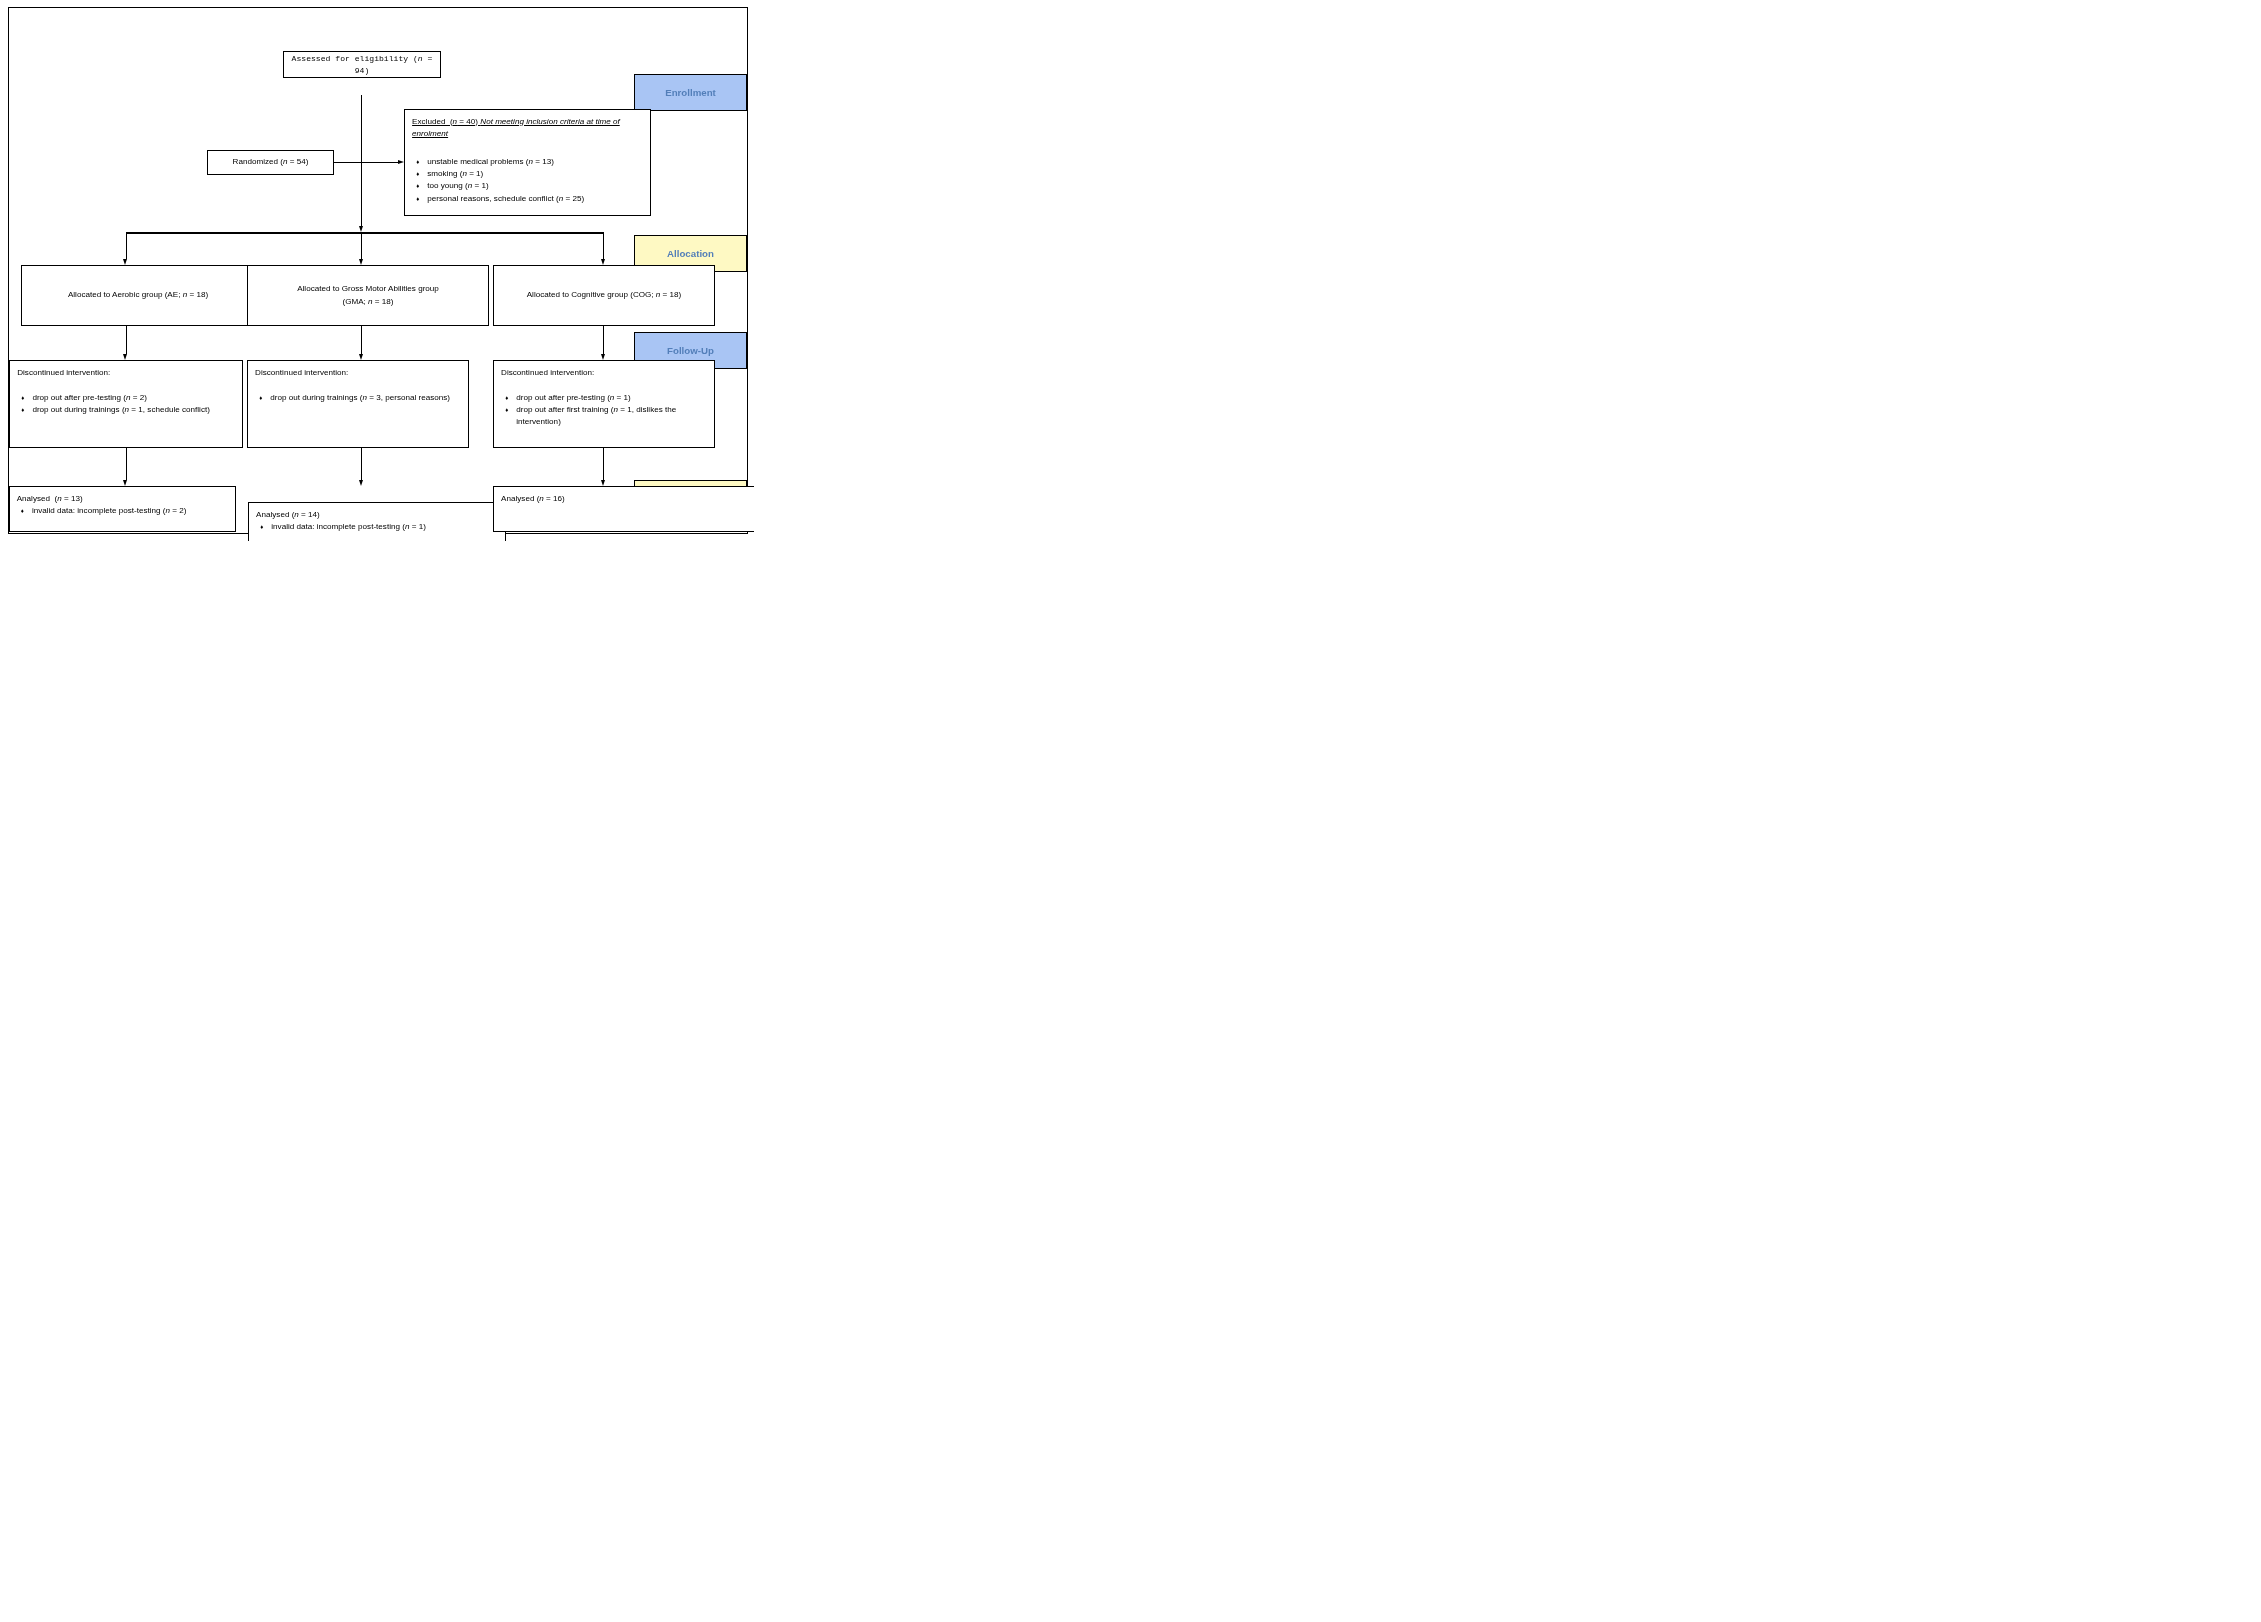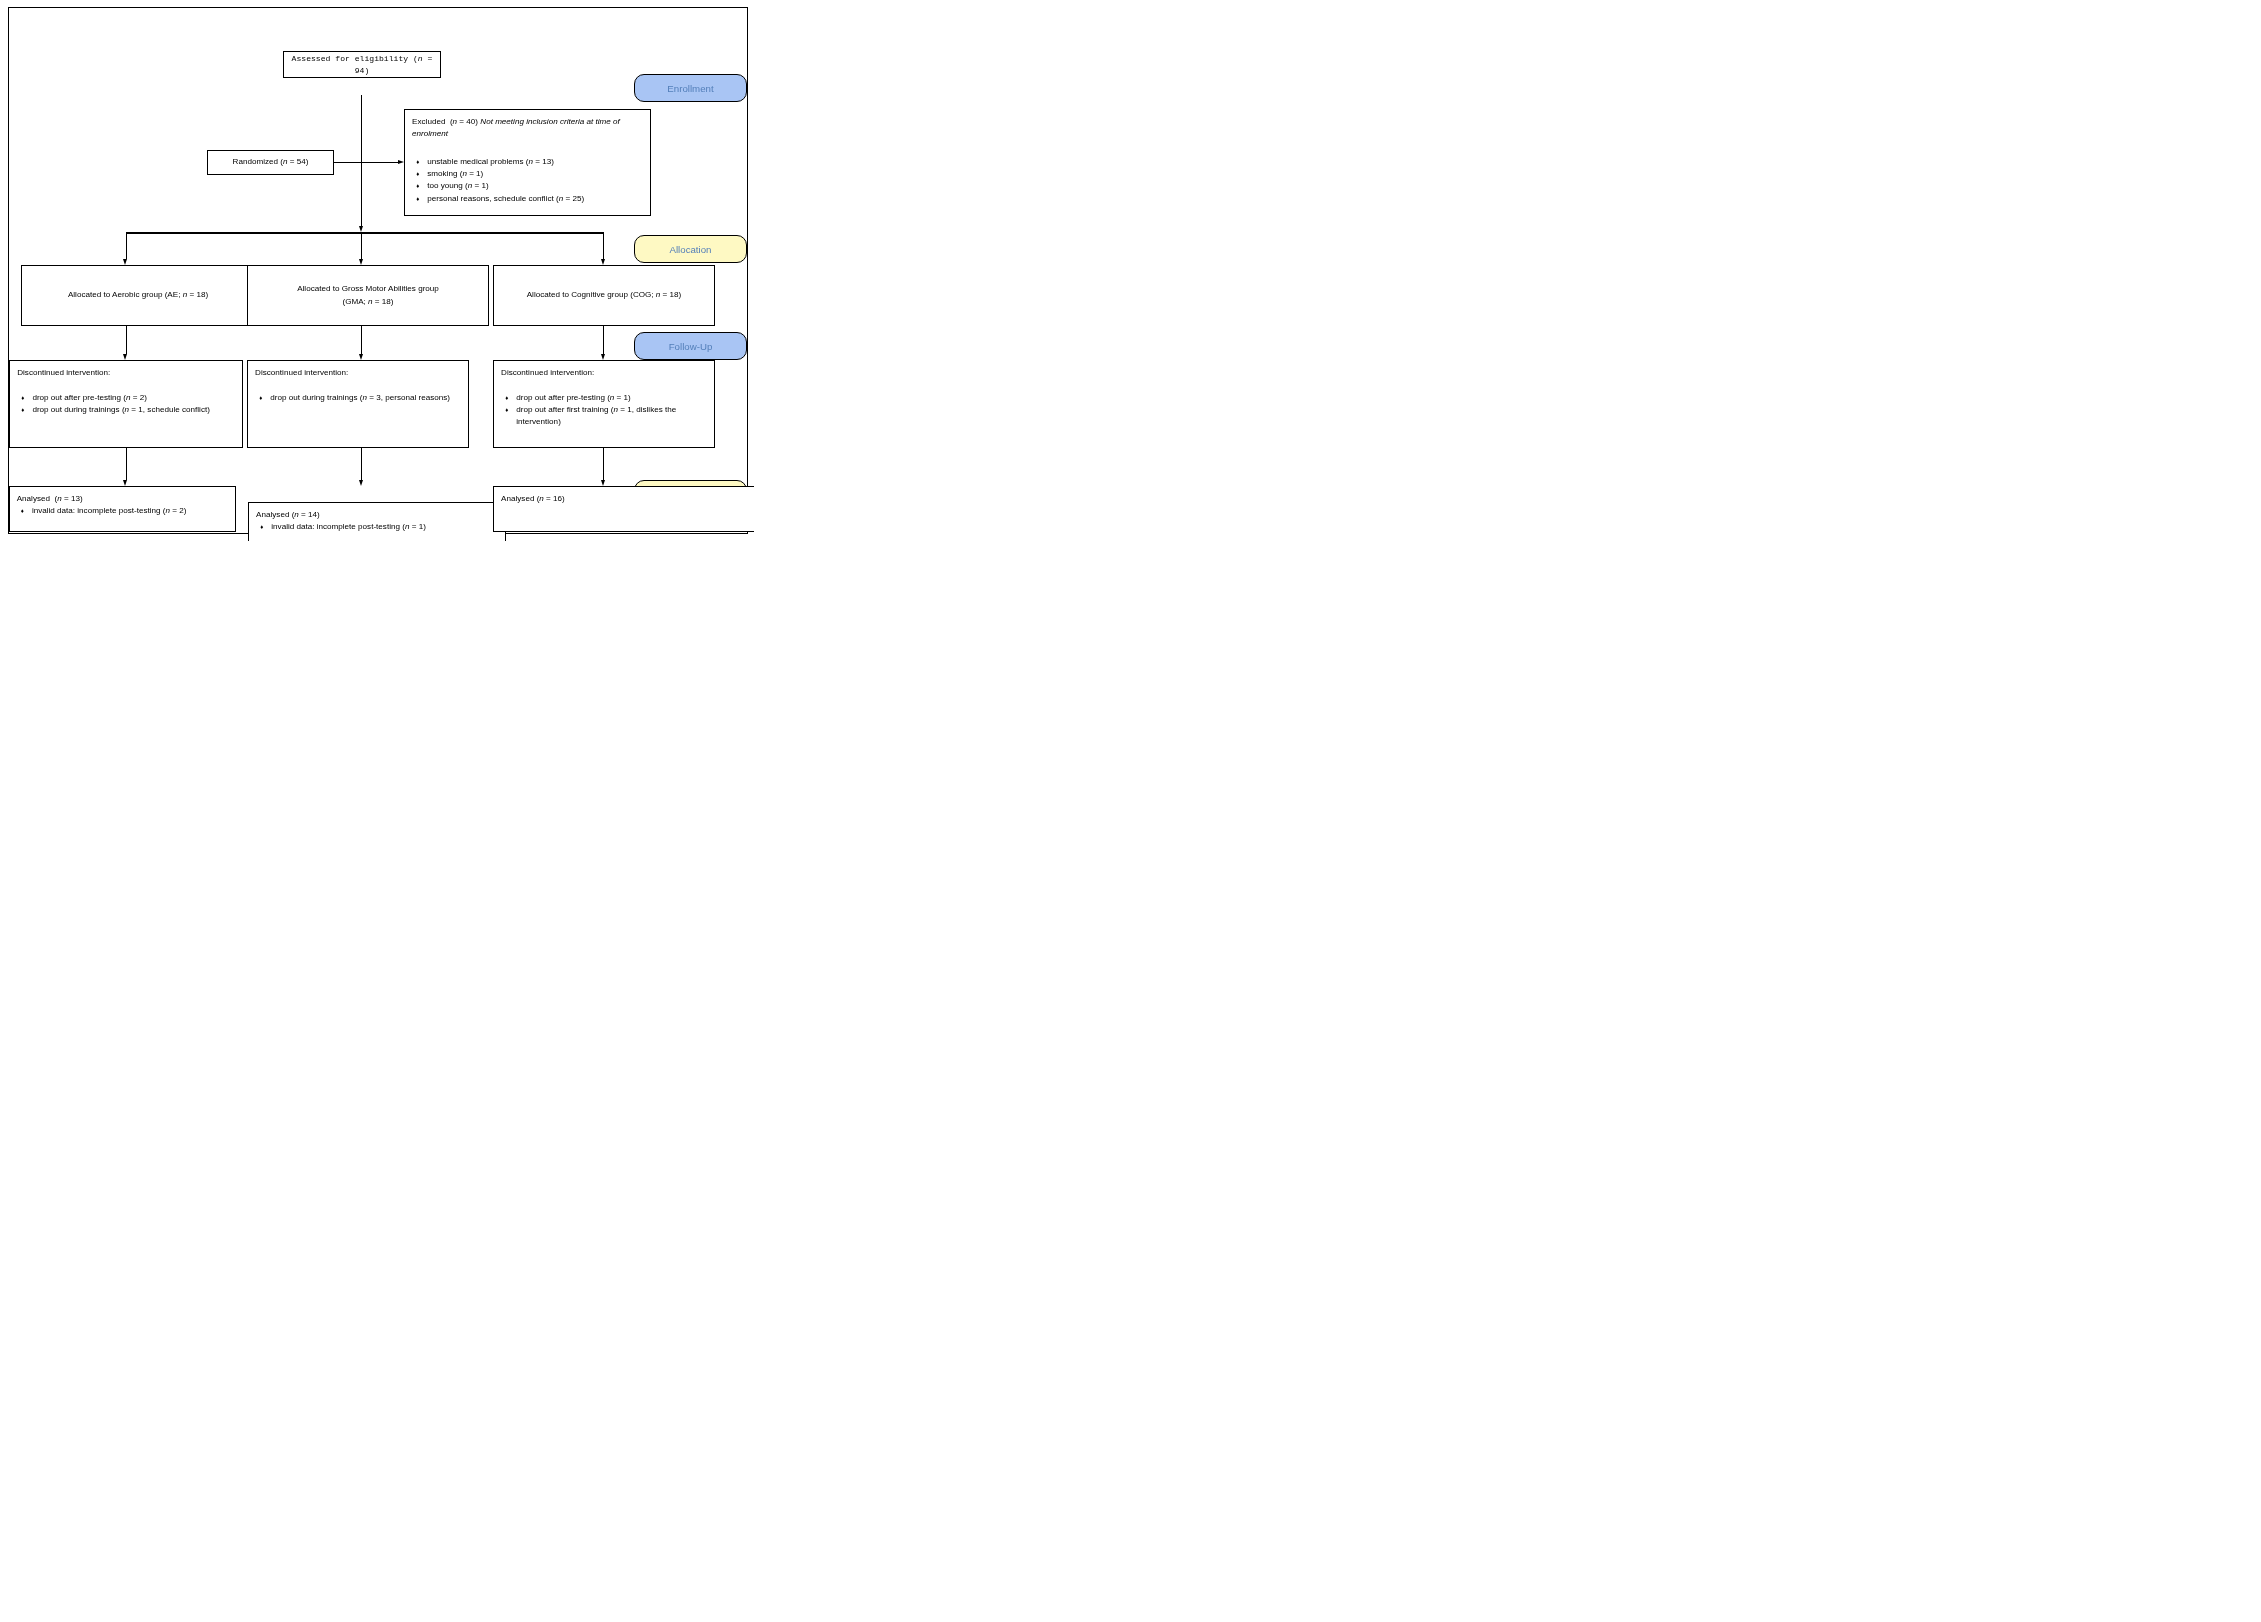--- a/index.html
+++ b/index.html
@@ -7,27 +7,27 @@
   .canvas { position:relative; width:754px; height:541px; background:#fff; overflow:hidden; }
   .outer-border { position:absolute; left:7.6px; top:6.6px; width:738px; height:525px;
                   border:1.5px solid #000; background:#fff; }
   .fbox { position:absolute; border:1.3px solid #000; background:#fff; box-sizing:border-box;
           font-size:8.1px; line-height:1.5; }
   .fbox.center { display:flex; flex-direction:column; align-items:center; justify-content:center;
                  text-align:center; }
   .fbox.listy { padding:5.6px 7.1px; text-align:left; }
   .it { font-style:italic; }
   .title-block { margin:0; }
-  .gap-lg { margin-bottom:16.3px; }
+  .gap-lg { margin-bottom:16.3px;text-decoration:underline; }
   .gap-md { margin-bottom:13.2px; }
   .bullet-row { position:relative; padding-left:15.2px; }
   .bullet { position:absolute; left:4.1px; top:1px; font-size:6.1px; }
-  .badge { position:absolute; left:634px; width:113px; height:28px; box-sizing:border-box;
-           border:1.5px solid #000; border-radius:10px; display:flex; align-items:center;
-           justify-content:center; font-weight:normal; font-size:9.7px; }
+  .badge { position:absolute; left:634px; width:113px; height:37px; box-sizing:border-box;
+           border:1.5px solid #000; border-radius:0; display:flex; align-items:center;
+           justify-content:center; font-weight:bold; font-size:9.7px; }
   .vline { position:absolute; width:1px; background:#000; }
   .hline { position:absolute; height:1px; background:#000; }
   .hline.thick { height:1.5px; }
   .ah-down { position:absolute; width:0; height:0;
              border-left:2.5px solid transparent; border-right:2.5px solid transparent;
              border-top:6.1px solid #000; }
   .ah-right { position:absolute; width:0; height:0;
               border-top:2.5px solid transparent; border-bottom:2.5px solid transparent;
               border-left:6.1px solid #000; }
 </style>

